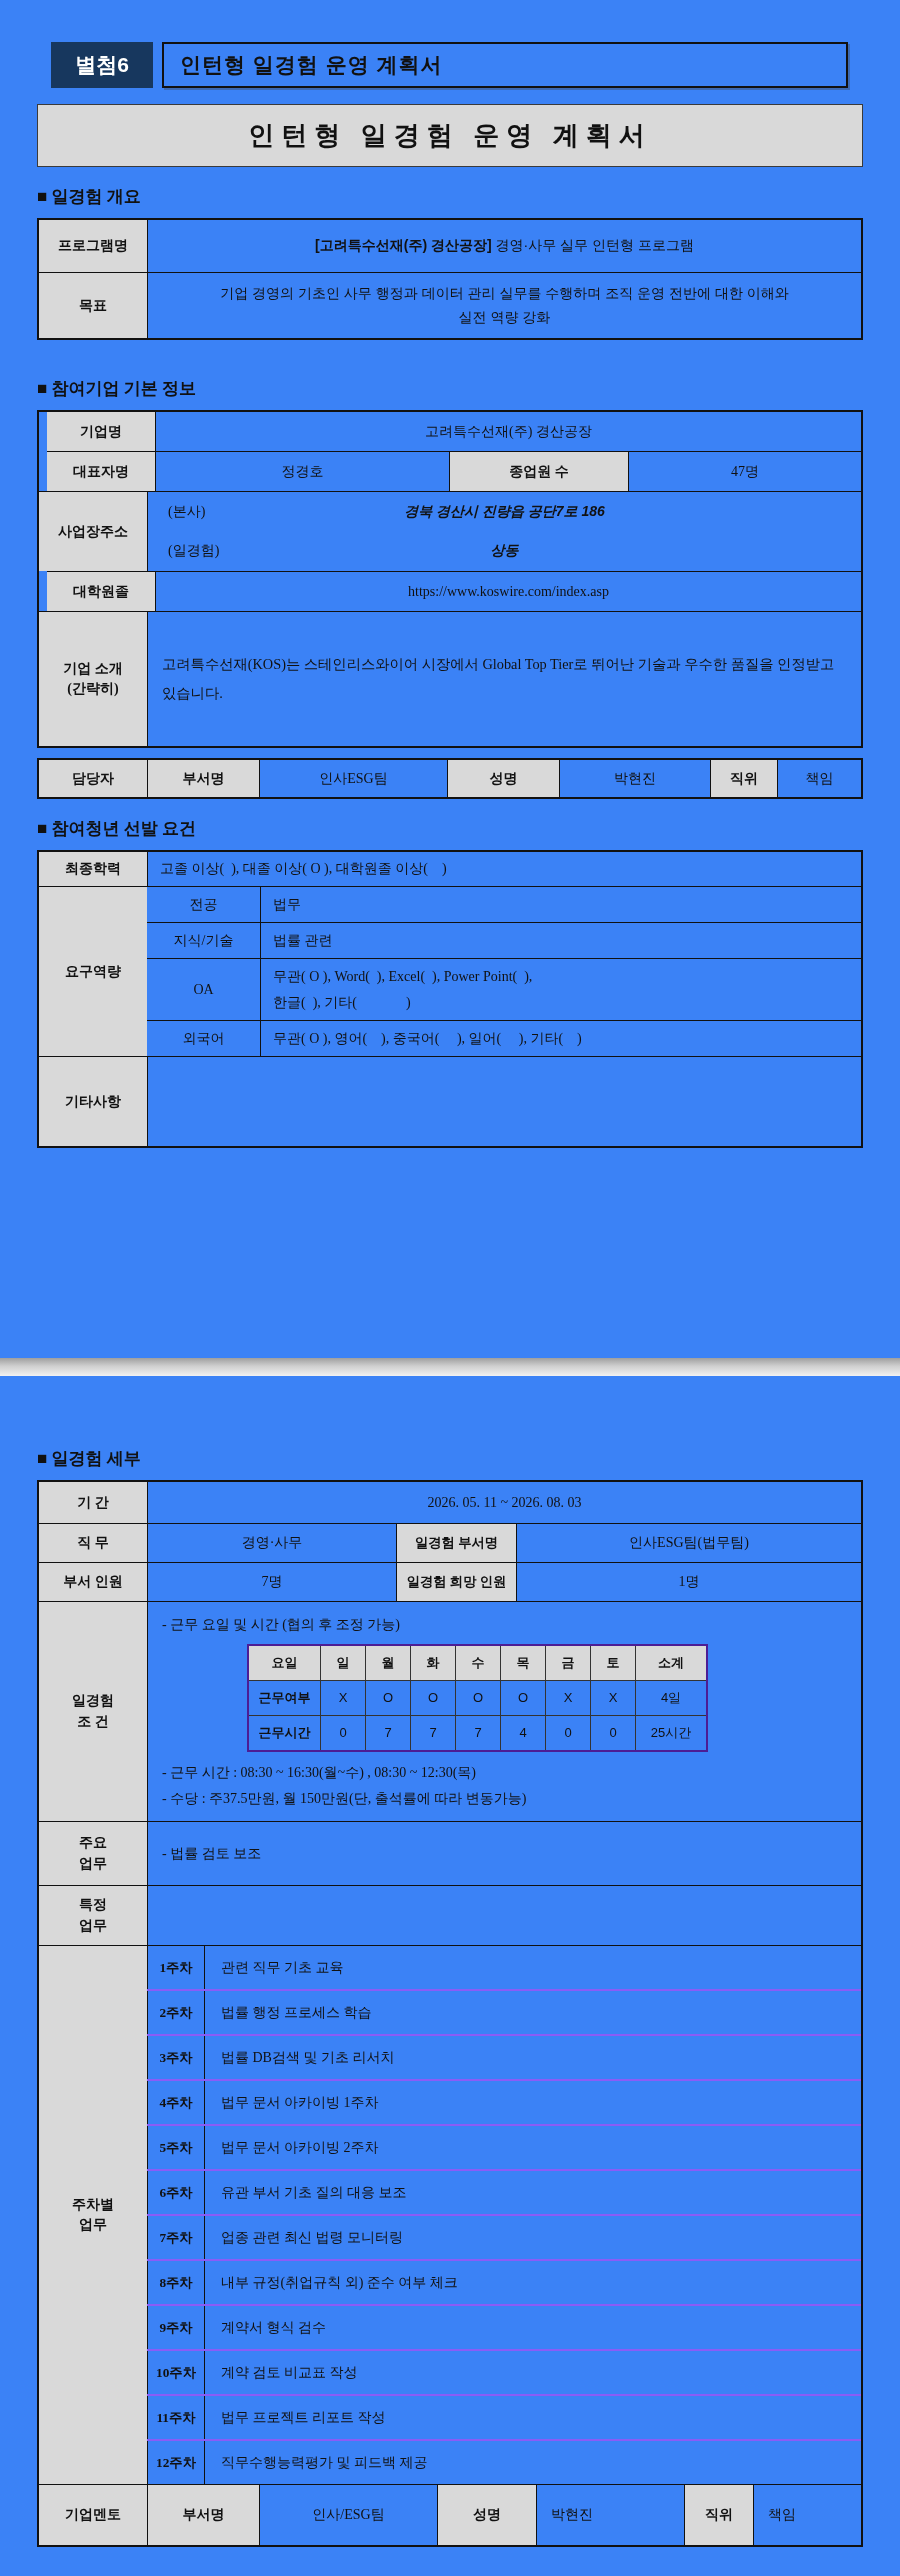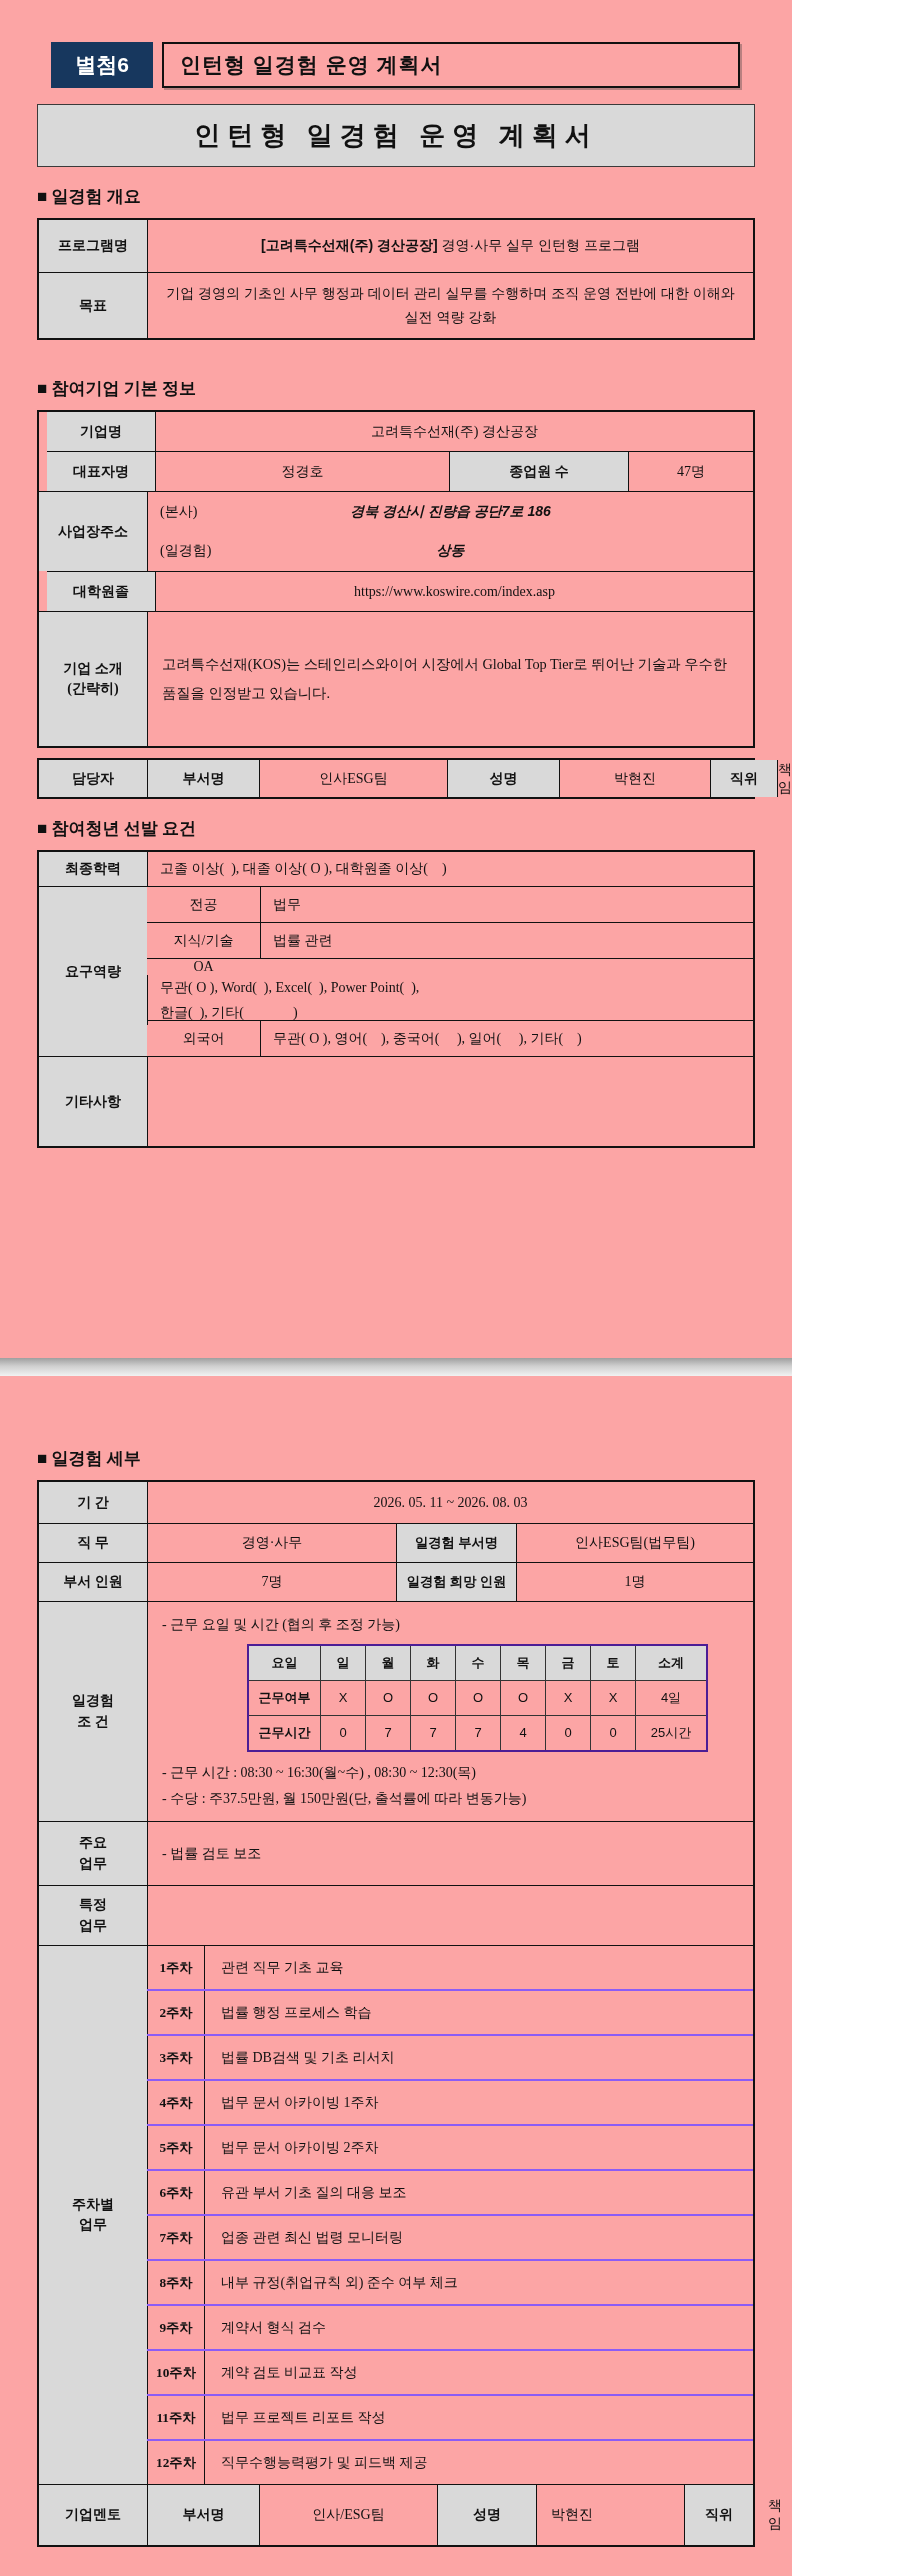--- a/index.html
+++ b/index.html
@@ -1,16 +1,16 @@
 <!DOCTYPE html>
 <html><head>
 <meta charset="utf-8">
 <style>
   html,body{margin:0;padding:0;background:#fff;}
-  .page{width:792px;background:#fca5a5;font-family:"Liberation Serif","DejaVu Serif",serif;color:#111;}
+  .page{width:900px;background:#3b82f6;font-family:"Liberation Serif","DejaVu Serif",serif;color:#111;}
   .sans{font-family:"Liberation Sans","DejaVu Sans",sans-serif;}
   .sheet1{height:1358px;overflow:hidden;}
   .sheet2{height:1201px;overflow:hidden;}
   .page-sep{height:18px;background:linear-gradient(180deg,#9f9f9f 0%,#cfcfcf 45%,#f2f2f2 100%);}
 
   
   .hdr-row{display:flex;margin:42px 52px 0 51px;height:46px;}
   .badge{background:#17375E;color:#fff;width:102px;display:flex;align-items:center;justify-content:center;
          font-family:"Liberation Sans","DejaVu Sans",sans-serif;font-weight:bold;font-size:21px;}
   .hdr-box{flex:1;margin-left:9px;border:2px solid #111;box-shadow:2px 2px 0 rgba(60,60,60,.35);
@@ -38,32 +38,32 @@
   .pre{white-space:pre-wrap;}
 
   
   .r-prog{height:52px;}
   .r-goal{height:65px;}
   .goal-txt{line-height:1.7;white-space:pre-line;font-size:14px;}
   .r40{height:39px;margin-left:8px;}
   .r-addr{height:79px;}
   .addr-cell{flex-direction:column;justify-content:center;padding:0;}
   .addr-line{position:relative;width:100%;height:39px;display:flex;align-items:center;justify-content:center;}
-  .addr-tag{position:absolute;left:12px;font-size:14px;}
+  .addr-tag{position:absolute;left:20px;font-size:14px;}
   .addr-val{font-style:italic;font-weight:bold;font-family:"Liberation Sans","DejaVu Sans",sans-serif;font-size:14px;}
   .r-intro{height:134px;}
   .intro-txt{padding:0 14px;line-height:2.05;font-size:14.3px;text-align:left;}
 
   .strip{height:37px;}
   .s1{width:108px;flex:none;}.s2{width:112px;flex:none;}.s3{width:188px;flex:none;}
   .s4{width:112px;flex:none;}.s5{width:151px;flex:none;}.s6{width:67px;flex:none;}
 
   .r-edu{height:34px;}
   .r-sub{height:35px;}
-  .r-oa{height:61px;flex-direction:column;}
+  .r-oa{height:61px;}
   .r-etc{height:89px;}
   .sub-lbl{width:113px;flex:none;border-left:1px solid #111;}
   .sub-col{flex:1;display:flex;flex-direction:column;}
   .sub-row{display:flex;border-top:1px solid #111;flex:none;}
   .sub-row:first-child{border-top:none;}
   .oa-lines{display:flex;flex-direction:column;justify-content:center;align-items:flex-start;line-height:1.8;}
 
   
   .r-period{height:41px;}
   .r39{height:38px;}

